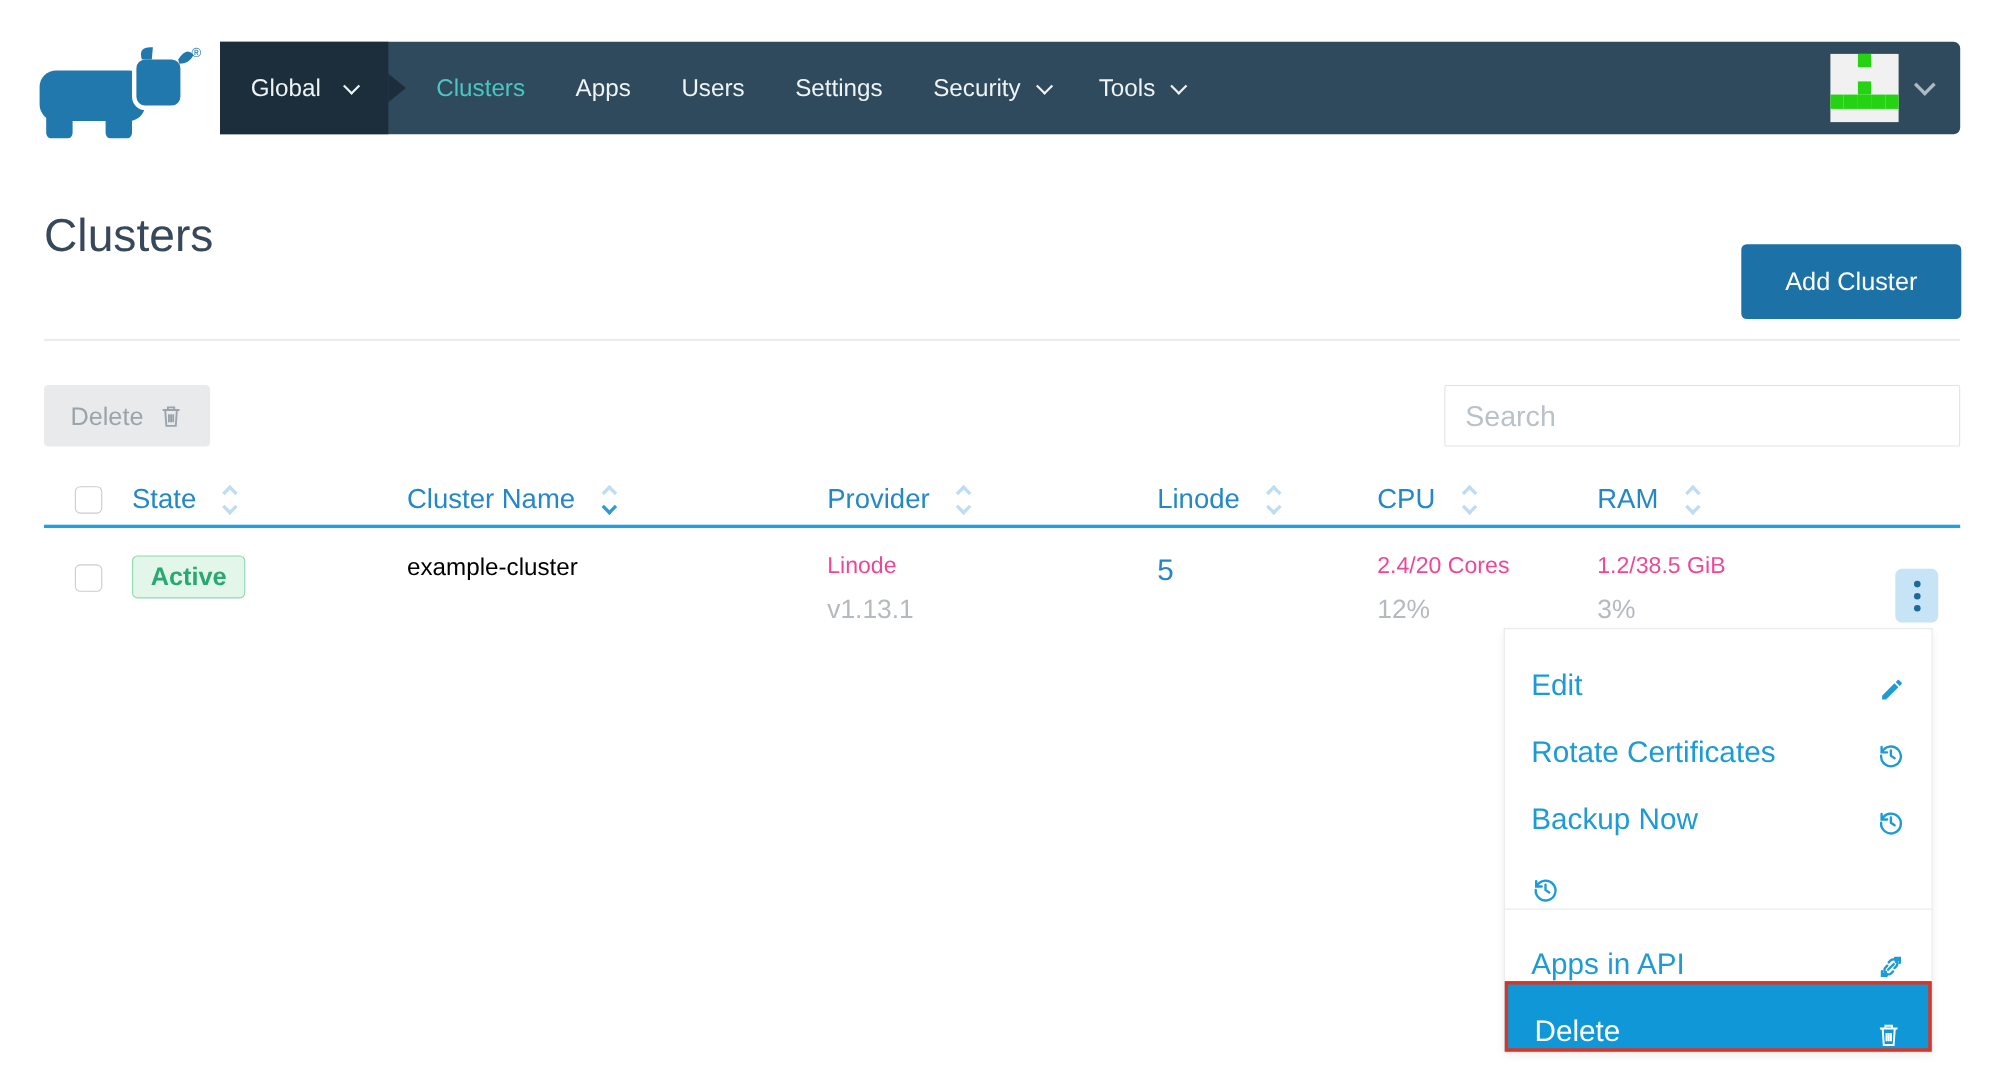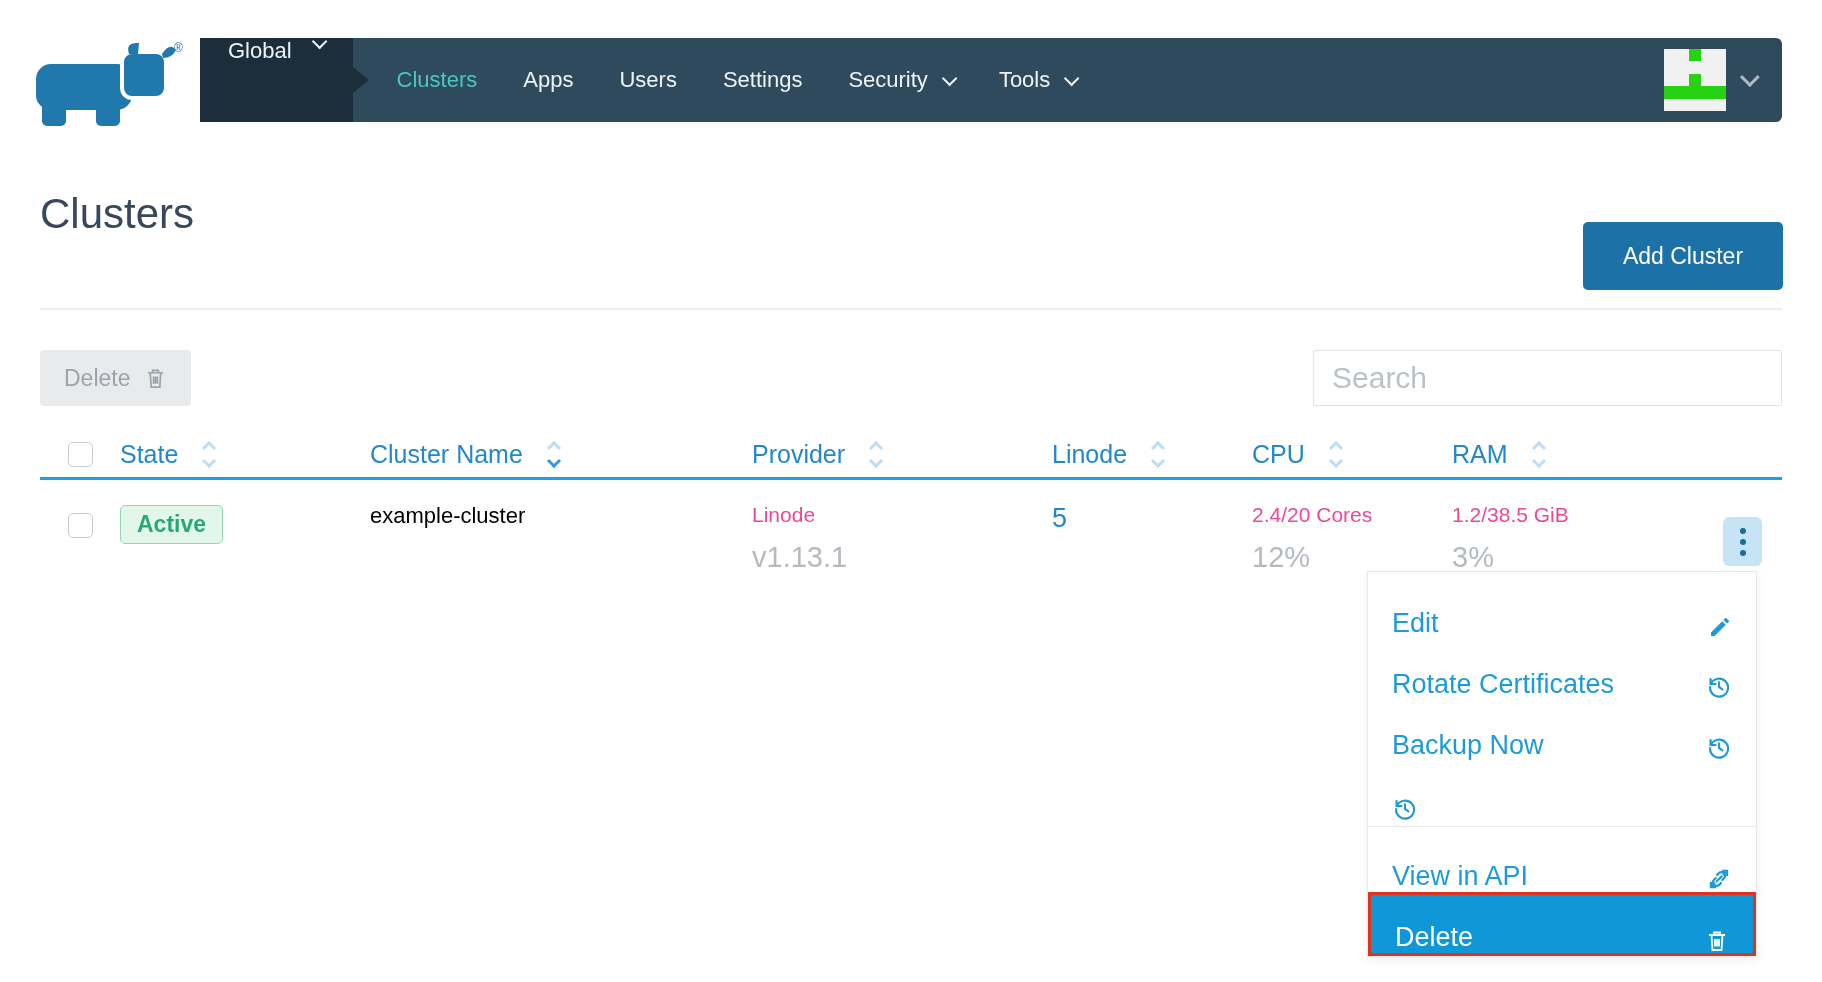--- a/index.html
+++ b/index.html
@@ -5,21 +5,21 @@
   * { margin:0; padding:0; box-sizing:border-box; }
   html,body { background:#fff; }
   body { font-family:"Liberation Sans", sans-serif; }
   #app { position:relative; width:1822px; height:982px; background:#fff; overflow:hidden; }
 
   
   .logo-wrap { position:absolute; left:34px; top:40px; width:150px; height:86px; }
   .navbar { position:absolute; left:200px; top:38px; width:1582px; height:84px;
             background:#2e4a5c; border-radius:0 6px 6px 0; display:flex; align-items:center;
             color:#eef3f6; font-size:22px; }
-  .global-seg { position:relative; height:100%; background:#1c2d3b; display:flex; 
+  .global-seg { position:relative; height:100%; background:#1c2d3b; display:flex; align-items:center;
                 gap:20px; padding:0 30px 0 28px; cursor:pointer; }
   .global-seg::after { content:''; position:absolute; right:-16px; top:50%; margin-top:-13px;
                        border-left:16px solid #1c2d3b; border-top:13px solid transparent;
                        border-bottom:13px solid transparent; }
   .chev { display:inline-block; width:11px; height:11px; border-right:2.5px solid currentColor;
           border-bottom:2.5px solid currentColor; transform:rotate(45deg) translateY(-3px); }
   .nav-items { display:flex; align-items:center; gap:46px; margin-left:44px; }
   .nav-item { display:flex; align-items:center; gap:14px; cursor:pointer; color:#eef3f6; text-decoration:none; }
   .nav-item.active { color:#4ac6c3; }
   .nav-right { margin-left:auto; display:flex; align-items:center; gap:14px; padding-right:28px; }
@@ -34,21 +34,21 @@
   .page-title { position:absolute; left:40px; top:190px; font-size:42px; font-weight:300; color:#36485a; }
   .add-btn { position:absolute; left:1583px; top:222px; width:200px; height:68px; background:#1c71a6;
              color:#fff; border:none; border-radius:5px; font-size:23px; font-family:inherit; cursor:pointer; }
   .top-divider { position:absolute; left:40px; right:40px; top:308px; height:2px; background:#ededed; }
 
   
   .bulk-delete { position:absolute; left:40px; top:350px; height:56px; padding:0 24px;
                  background:#e8eaec; border:none; border-radius:4px; color:#9ba4ac; font-size:23px;
                  font-family:inherit; display:flex; align-items:center; gap:14px; cursor:default; }
   .search { position:absolute; left:1313px; top:350px; width:469px; height:56px; border:1px solid #dfe3e6;
-            border-radius:2px; font-size:30px; font-family:inherit; color:#444; padding:0 18px; outline:none; }
+            border-radius:2px; font-size:26px; font-family:inherit; color:#444; padding:0 18px; outline:none; }
   .search::placeholder { color:#b9c1c9; }
 
   
   .grid { display:grid; grid-template-columns:80px 250px 382px 300px 200px 200px 250px 80px; }
   .thead { position:absolute; left:40px; top:432px; width:1742px; height:48px;
            border-bottom:3px solid #1fa0e0; align-items:center; }
   .th { display:flex; align-items:center; gap:24px; color:#2488c8; font-size:25px; cursor:pointer; }
   .sorter { display:flex; flex-direction:column; gap:3px; margin-left:2px; }
   .s-up, .s-dn { width:10px; height:10px; border-right:3px solid #bfddf2; border-bottom:3px solid #bfddf2; }
   .s-up { transform:rotate(-135deg); }
@@ -57,21 +57,21 @@
   .checkbox { width:25px; height:25px; background:#fff; border:1px solid #c8cdd2; border-radius:5px;
               display:inline-block; cursor:pointer; }
   .cell-check { display:flex; justify-content:center; padding-top:0; }
 
   .trow { position:absolute; left:40px; top:483px; width:1742px; height:96px; }
   .trow .cell { padding-top:20px; }
   .badge { display:inline-block; padding:5px 16px; background:#e3f6ea; border:1px solid #91d8ae;
            border-radius:5px; color:#28a971; font-size:23px;font-weight:bold; }
   .cluster-link { color:#000000; font-size:22px; text-decoration:none; cursor:pointer; }
   .primary { display:block; color:#ec4899; font-size:21px; }
-  .secondary { display:block; color:#b4bac0; font-size:29px; margin-top:14px; }
+  .secondary { display:block; color:#b4bac0; font-size:24px; margin-top:14px; }
   .nodes-link { color:#2287c9; font-size:27px; text-decoration:none; cursor:pointer; }
   .trow .cell-check { padding-top:30px; }
   .trow .cell-state { padding-top:22px; }
 
   .dots-btn { position:absolute; left:1723px; top:517px; width:39px; height:49px; background:#c7e4f7;
               border:none; border-radius:6px; display:flex; flex-direction:column; align-items:center;
               justify-content:center; gap:5px; cursor:pointer; }
   .dots-btn i { width:6px; height:6px; border-radius:50%; background:#1c6a9c; }
 
   
@@ -267,21 +267,21 @@
         <path fill="none" stroke="currentColor" stroke-width="2" stroke-linecap="round" d="M4.2 4.6v4.6h4.6M4.5 9.2A8.3 8.3 0 1 1 3.8 12M12 7.6V12l3.1 2.1"></path>
       </svg>
     </div>
     <div class="menu-item">
       <svg width="26" height="26" viewBox="0 0 24 24">
         <path fill="none" stroke="currentColor" stroke-width="2" stroke-linecap="round" d="M4.2 4.6v4.6h4.6M4.5 9.2A8.3 8.3 0 1 1 3.8 12M12 7.6V12l3.1 2.1"></path>
       </svg>
     </div>
     <div class="menu-divider"></div>
     <div class="menu-item">
-      <span>View in API</span>
+      <span>Apps in API</span>
       <svg width="26" height="26" viewBox="0 0 24 24">
         <path fill="none" stroke="currentColor" stroke-width="2" stroke-linecap="round" d="M10.2 8.2l1.6-1.6a3.4 3.4 0 0 1 4.8 4.8l-1.6 1.6M13.8 15.8l-1.6 1.6a3.4 3.4 0 0 1-4.8-4.8l1.6-1.6M9.6 14.4l4.8-4.8M15.5 4.5h4v4M19.5 4.5l-3.3 3.3M8.5 19.5h-4v-4M4.5 19.5l3.3-3.3"></path>
       </svg>
     </div>
     <div class="menu-item delete">
       <span>Delete</span>
       <svg width="24" height="24" viewBox="0 0 24 24">
         <path fill="none" stroke="#ffffff" stroke-width="1.8" d="M4 6h16M9 6V3.5h6V6M6.5 6l1 15h9l1-15M10 10v7.5M12 10v7.5M14 10v7.5"></path>
       </svg>
     </div>

